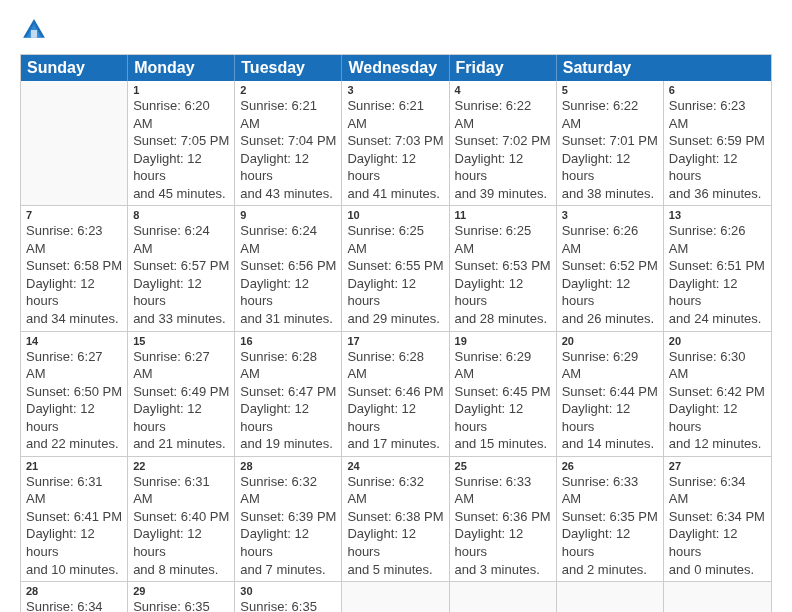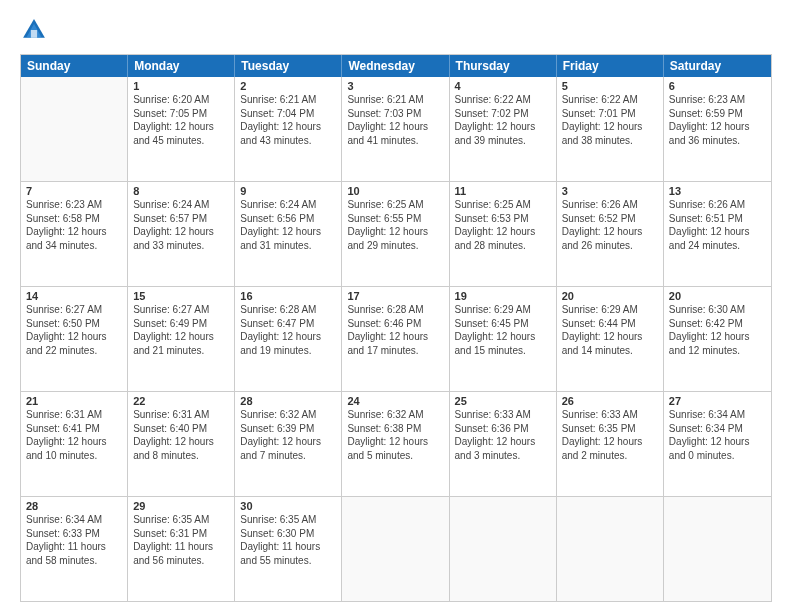--- a/index.html
+++ b/index.html
@@ -57,21 +57,21 @@
       flex-direction: column;
       border: 1px solid #ccc;
     }
     .cal-header-row {
       display: grid;
       grid-template-columns: repeat(7, 1fr);
       background: #1a6fba;
     }
     .cal-header-cell {
       color: #fff;
-      font-size: 12px;
+      font-size: 16px;
       font-weight: bold;
       padding: 4px 6px;
       text-align: left;
       border-right: 1px solid rgba(255,255,255,0.3);
     }
     .cal-header-cell:last-child { border-right: none; }
     .cal-body {
       flex: 1;
       display: flex;
       flex-direction: column;
@@ -94,21 +94,21 @@
     .cal-cell:last-child { border-right: none; }
     .cal-cell.empty { background: #f9f9f9; }
     .day-number {
       font-size: 11px;
       font-weight: bold;
       color: #333;
       margin-bottom: 1px;
       display: block;
     }
     .cell-info {
-      font-size: 10px;
+      font-size: 13px;
       color: #444;
       line-height: 1.35;
     }
   </style>
 </head>
 <body>
 
 <div class="page">
   <div class="header">
     <div class="logo">
@@ -127,21 +127,20 @@
       <div class="location"></div>
     </div>
   </div>
 
   <div class="calendar">
     <div class="cal-header-row">
     <div class="cal-header-cell">Sunday</div>
         <div class="cal-header-cell">Monday</div>
         <div class="cal-header-cell">Tuesday</div>
         <div class="cal-header-cell">Wednesday</div>
-        <div class="cal-header-cell">Thursday</div>
         <div class="cal-header-cell">Friday</div>
         <div class="cal-header-cell">Saturday</div>
       </div>
     <div class="cal-body">
     <div class="cal-row">
           <div class="cal-cell empty"></div>
           <div class="cal-cell">
             <span class="day-number">1</span>
             <div class="cell-info">Sunrise: 6:20 AM<br>Sunset: 7:05 PM<br>Daylight: 12 hours<br>and 45 minutes.</div>
           </div>

